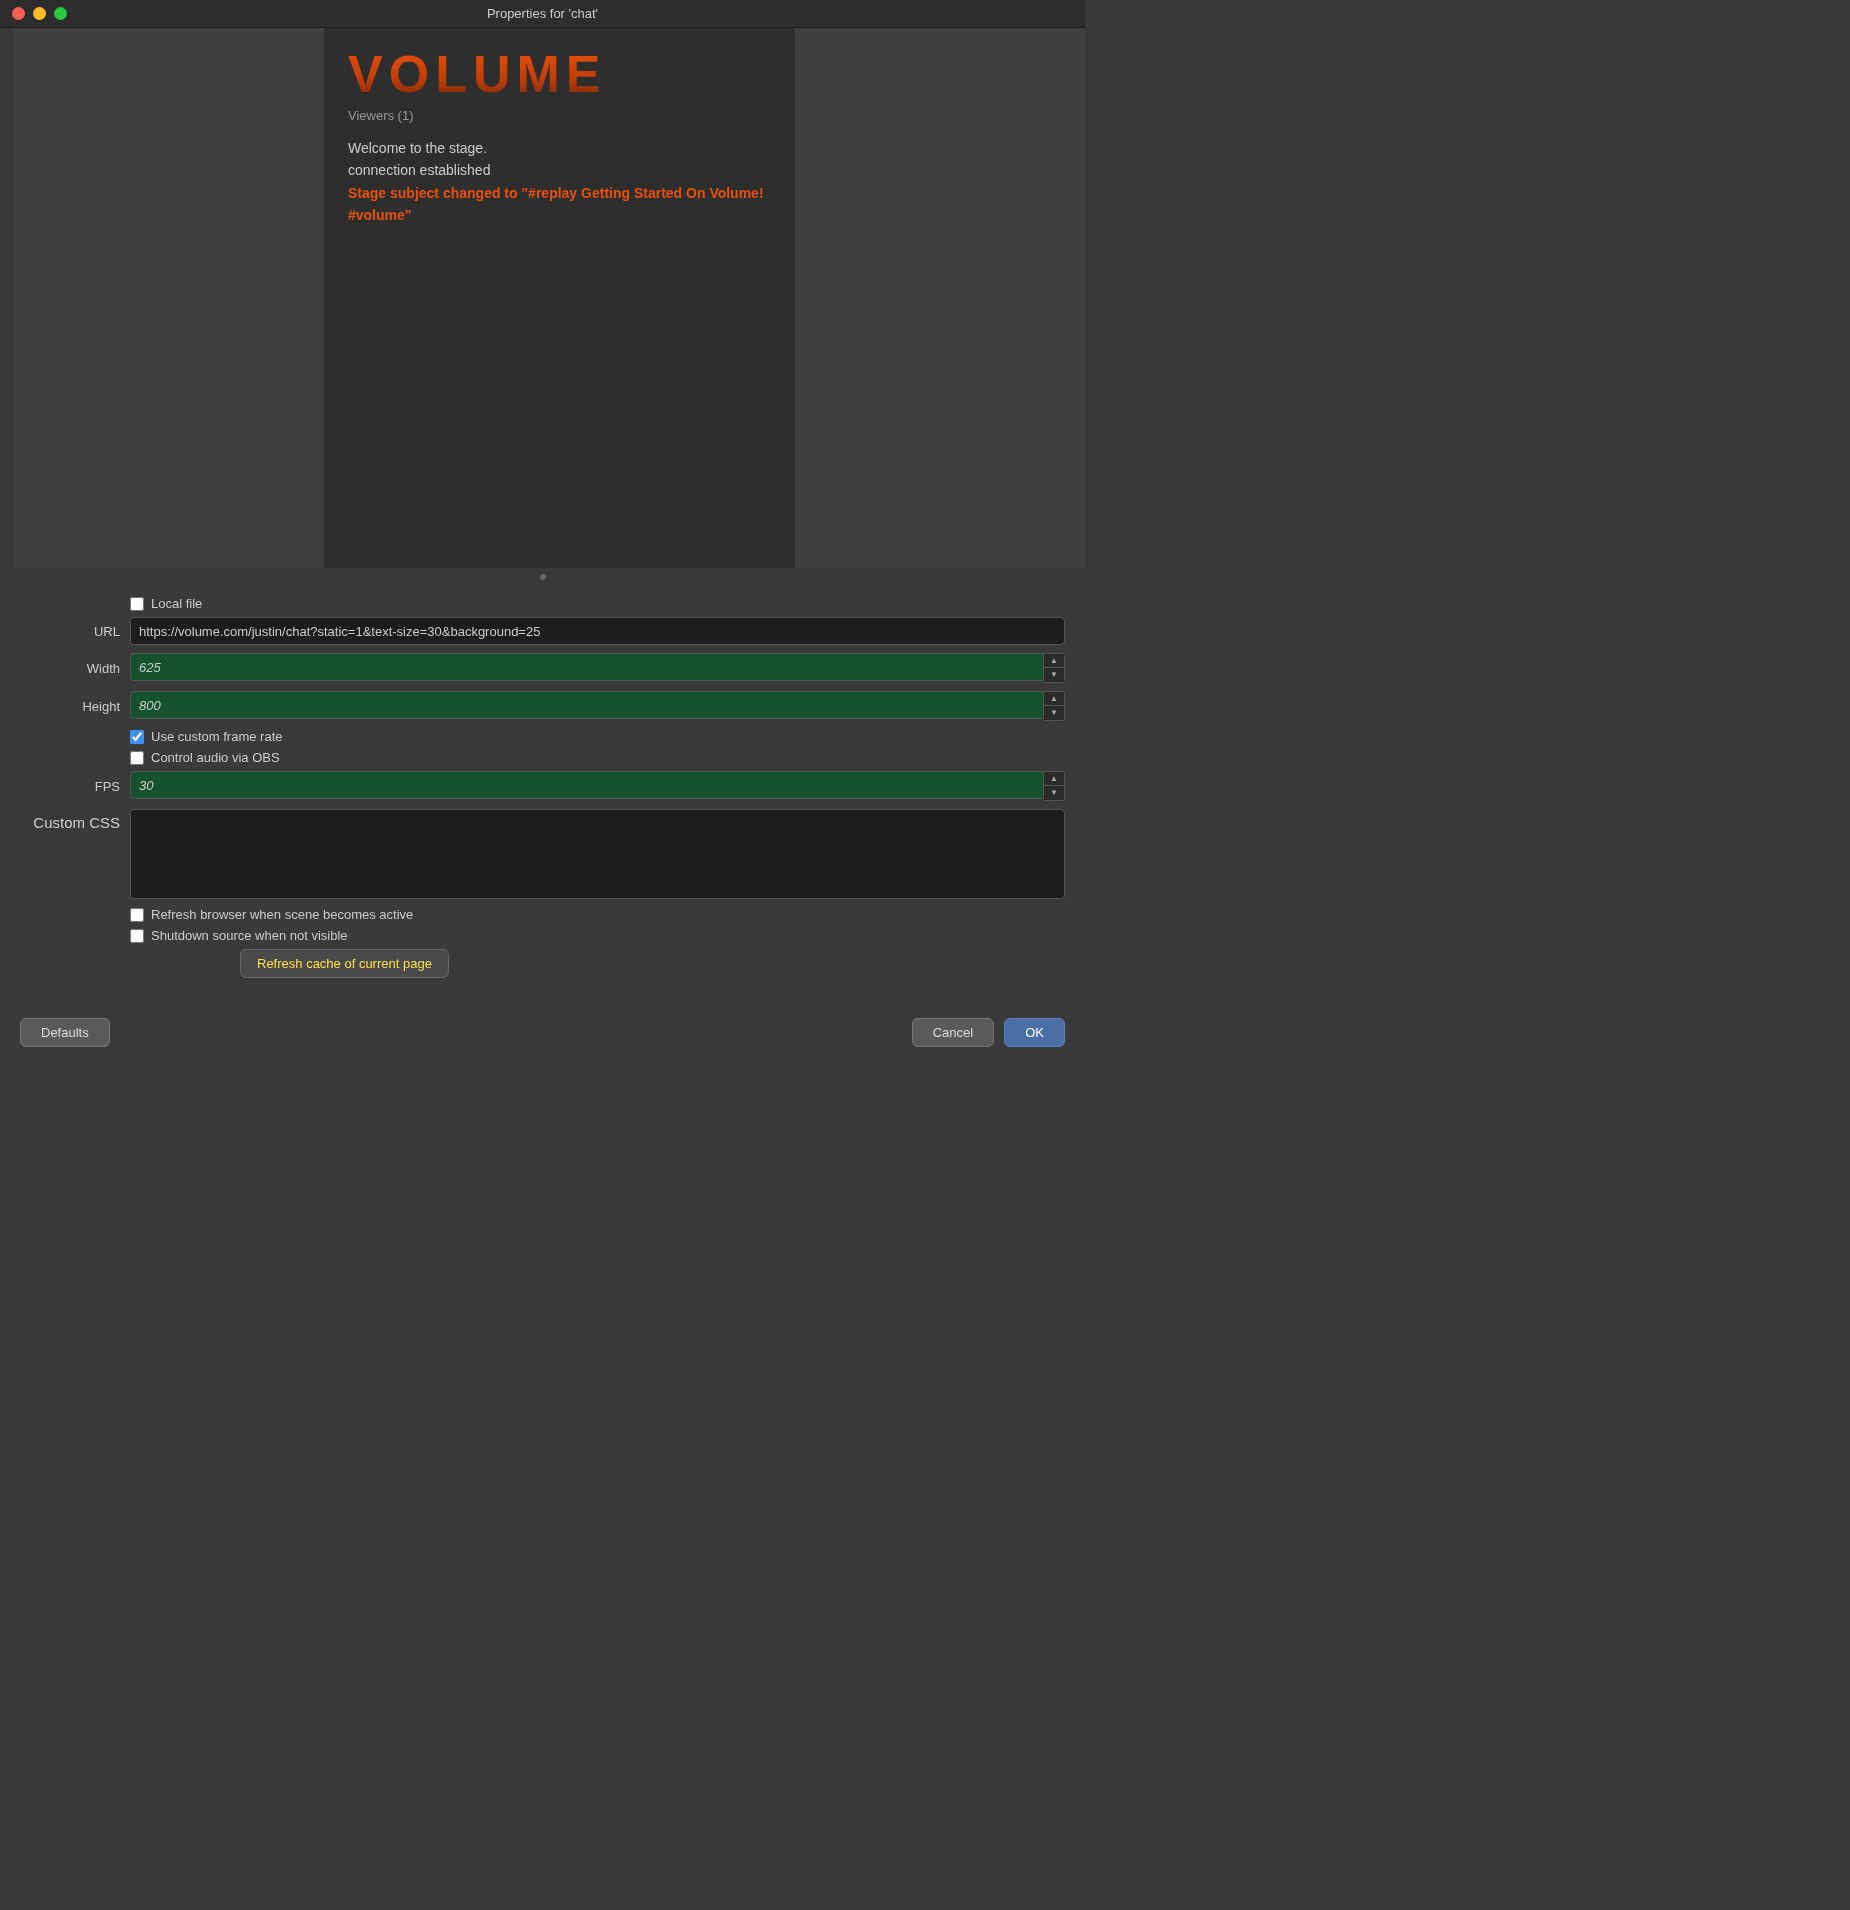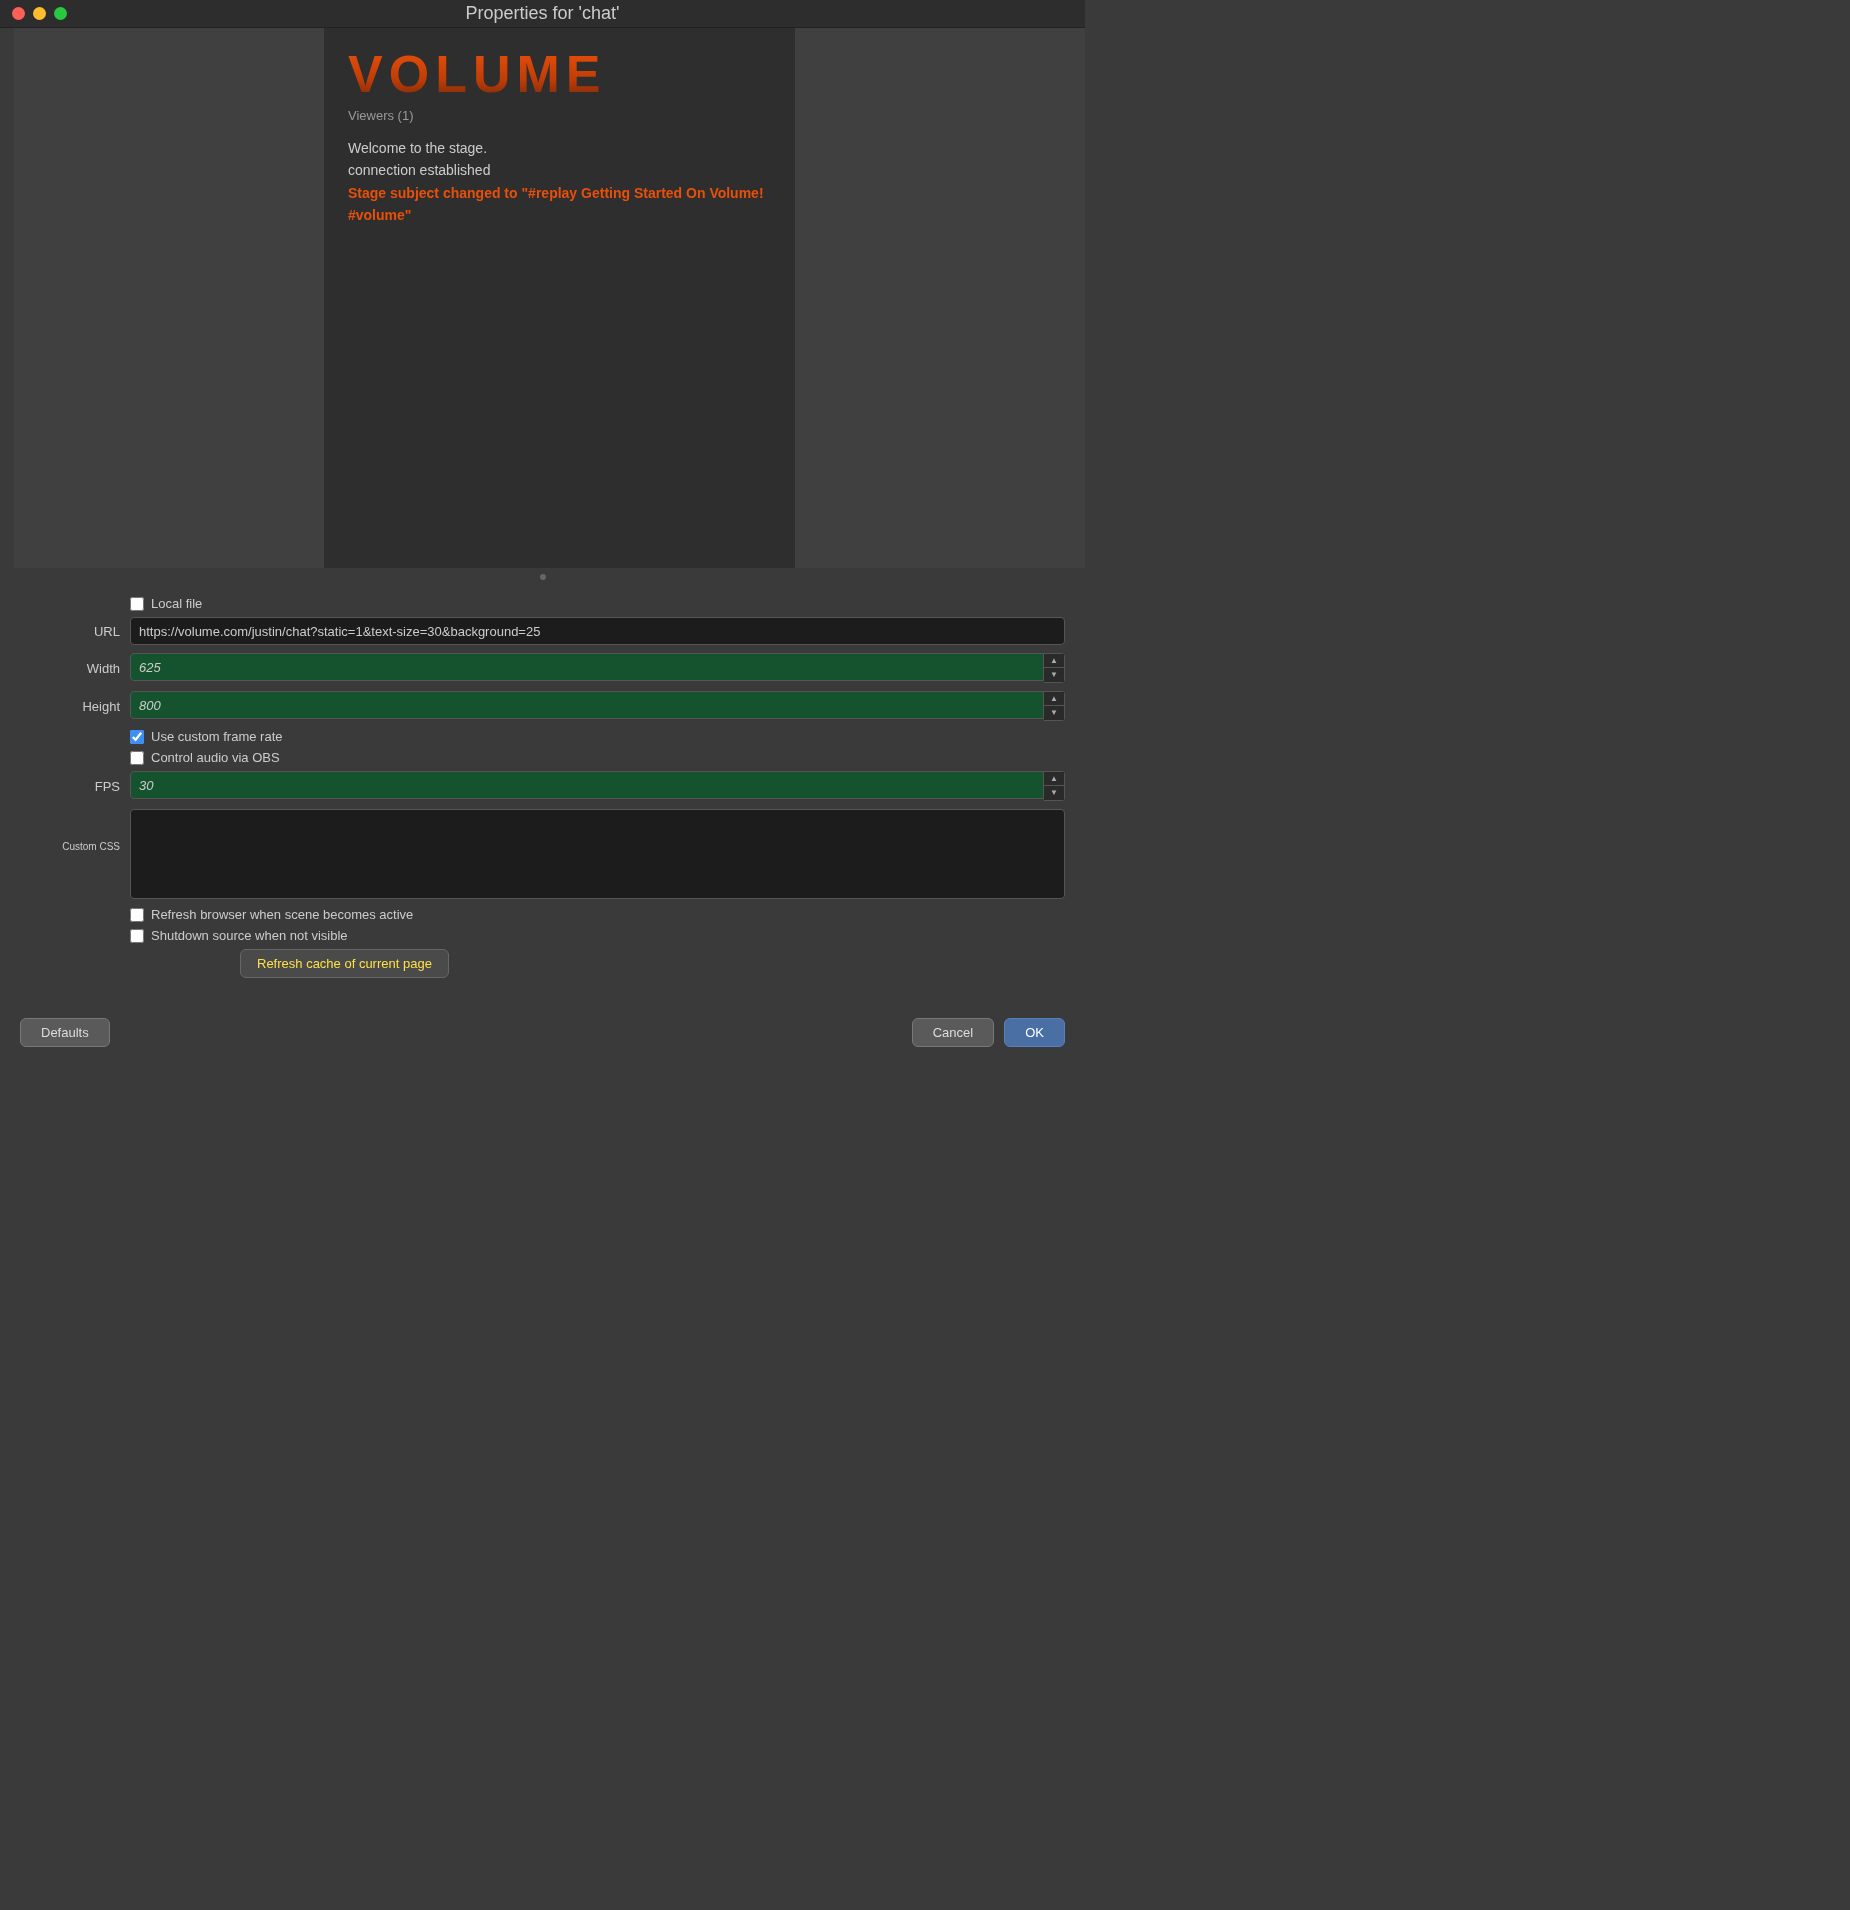--- a/index.html
+++ b/index.html
@@ -43,21 +43,21 @@
       border: none;
       cursor: pointer;
     }
 
     .tb-btn-close { background: #ff5f57; }
     .tb-btn-minimize { background: #ffbd2e; }
     .tb-btn-maximize { background: #28c840; }
 
     .title-bar-title {
       color: #ccc;
-      font-size: 18px;
+      font-size: 13px;
       font-weight: 500;
     }
 
     
     .preview-area {
       display: flex;
       height: 540px;
       background: #a3a3a3;
       position: relative;
       margin-left: 14px;
@@ -227,27 +227,26 @@
     }
 
     .custom-css-wrapper {
       display: flex;
       align-items: flex-start;
       margin-bottom: 8px;
     }
 
     .custom-css-label {
       color: #ccc;
-      font-size: 10px;
+      font-size: 15px;
       text-align: right;
       width: 110px;
       padding-right: 10px;
       padding-top: 5px;
       flex-shrink: 0;
-      margin-top: 27px;
     }
 
     .custom-css-textarea {
       flex: 1;
       background: #1c1c1c;
       border: 1px solid #555;
       border-radius: 4px;
       color: #ccc;
       font-size: 13px;
       padding: 5px 8px;

